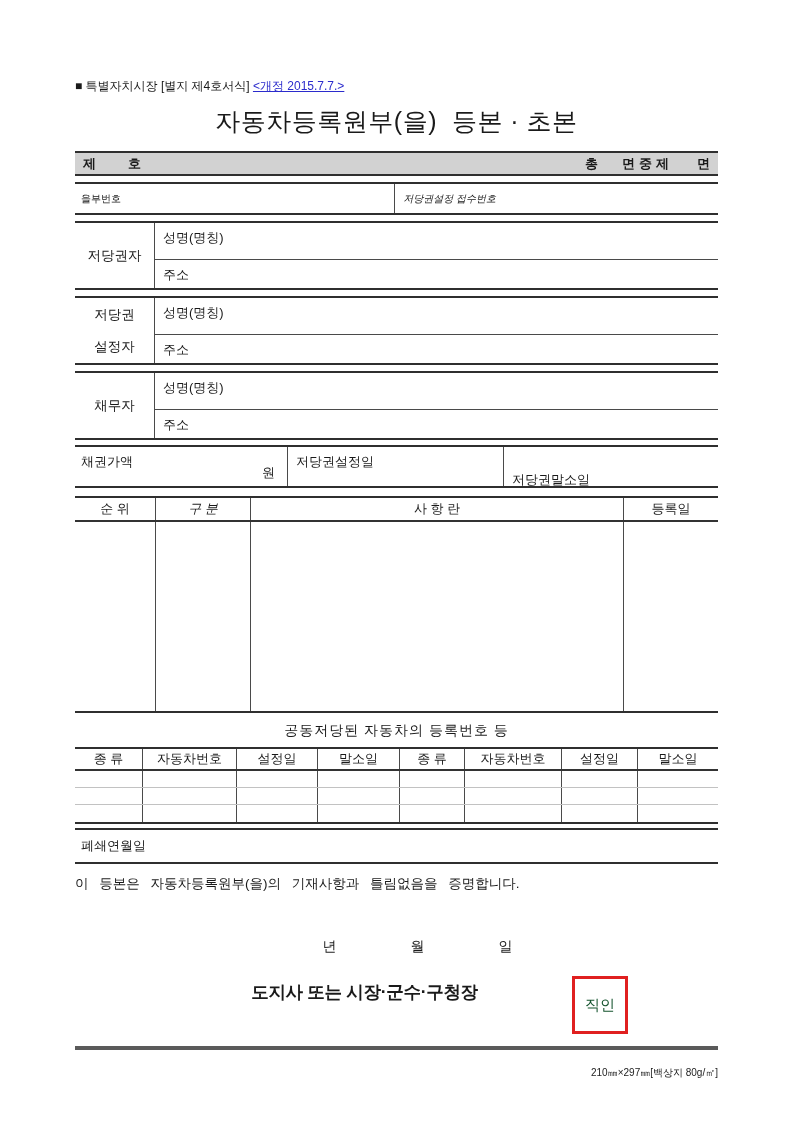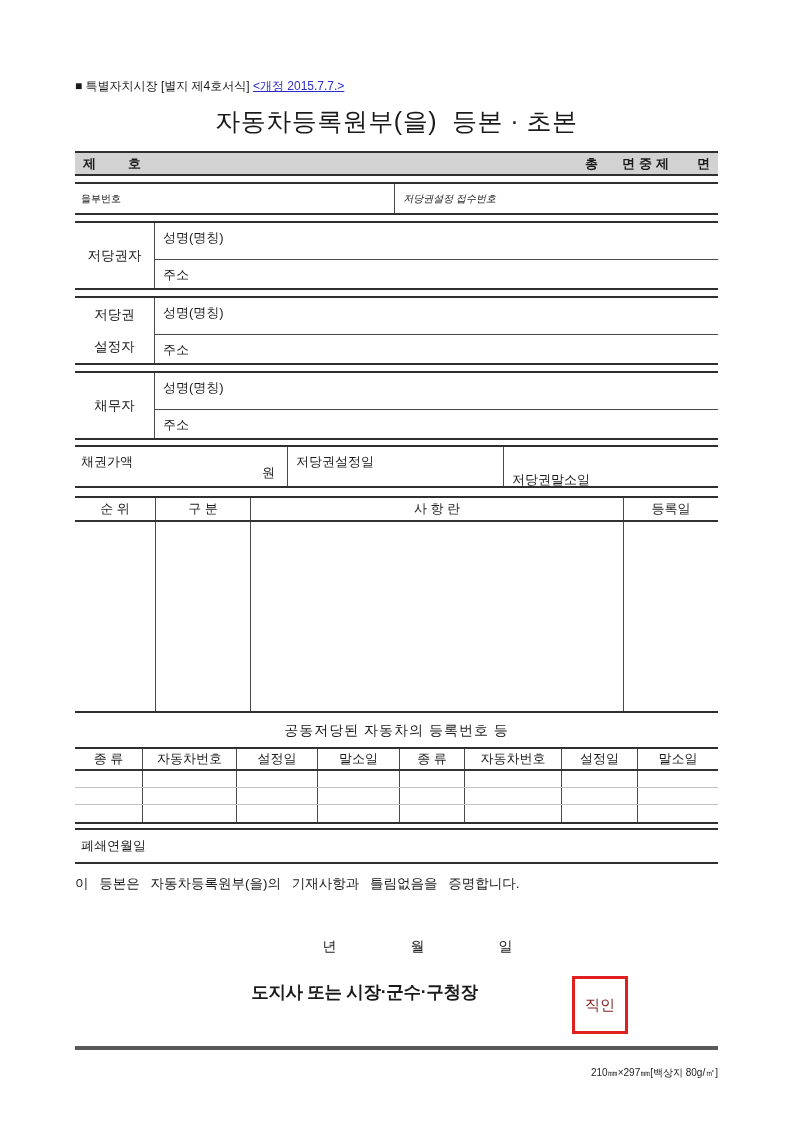--- a/index.html
+++ b/index.html
@@ -57,21 +57,21 @@
   .amount .won { position:absolute; right:12px; bottom:4px; }
   .amount .a2 { width:216px; border-right:1px solid #4a4a4a; padding:6px 0 0 8px; }
   .amount .a3 { flex:1; padding:24px 0 0 8px; }
 
   
   .main-tbl { margin-top:8px; }
   .main-tbl .hd { display:flex; height:24px; border-bottom:2px solid #333; font-size:13px; }
   .main-tbl .bd { display:flex; height:189px; }
   .main-tbl .c { display:flex; align-items:center; justify-content:center; white-space:pre; }
   .main-tbl .k1 { width:81px; border-right:1px solid #4a4a4a; }
-  .main-tbl .k2 { width:95px; border-right:1px solid #4a4a4a; }
+  .main-tbl .k2 { width:95px; border-right:1px solid #4a4a4a;font-style:italic; }
   .main-tbl .k3 { width:373px; border-right:1px solid #4a4a4a; }
   .main-tbl .k4 { flex:1; }
 
   
   .joint-title { margin-top:9px; text-align:center; font-size:14px; letter-spacing:1px; }
   .joint-tbl { margin-top:7px; }
   .jrow { display:grid; grid-template-columns:68px 94px 81px 82px 65px 97px 76px 1fr; }
   .jrow > div { border-right:1px solid #4a4a4a; }
   .jrow > div:last-child { border-right:none; }
   .joint-tbl .jh { height:22px; border-bottom:2px solid #333; font-size:13px; }
@@ -89,21 +89,21 @@
   .date-line { margin-top:45px; display:flex; justify-content:center; gap:74px; font-size:14px; padding-left:42px; }
 
   
   .issuer { position:relative; margin-top:21px; }
   .issuer .lines { text-align:center; font-weight:bold; font-size:17.5px; line-height:1.78; padding-right:64px; letter-spacing:-0.3px; }
   .seal-box {
     position:absolute; right:90px; top:-1px;
     width:56px; height:58px;
     border:3px solid #e02020; background:#fff;
     display:flex; align-items:center; justify-content:center;
-    color:#7f1d1d; font-size:15px;
+    color:#14532d; font-size:15px;
   }
 
   
   .bottom-rule { position:absolute; left:75px; top:1046px; width:643px; border-top:4px solid #5a5a5a; }
   .paper-size { position:absolute; right:75px; top:1066px; font-size:10px; color:#222; }
 </style>
 </head>
 <body>
 
 <div class="page">

